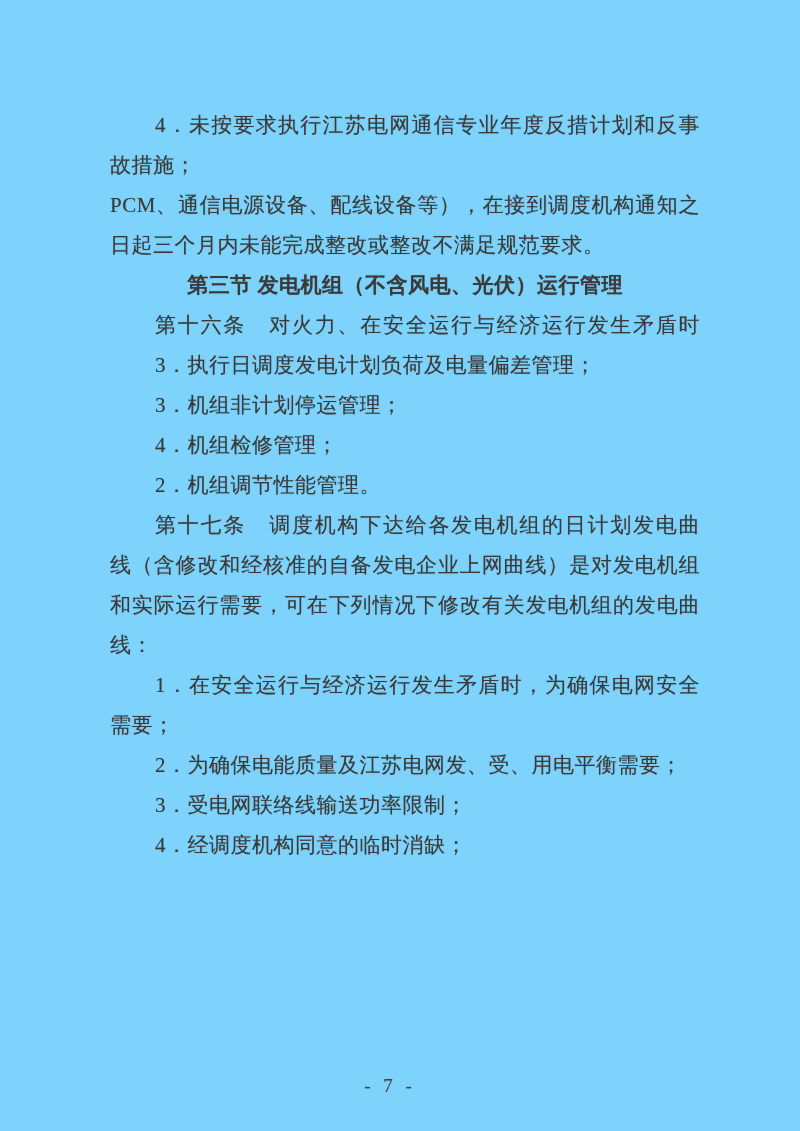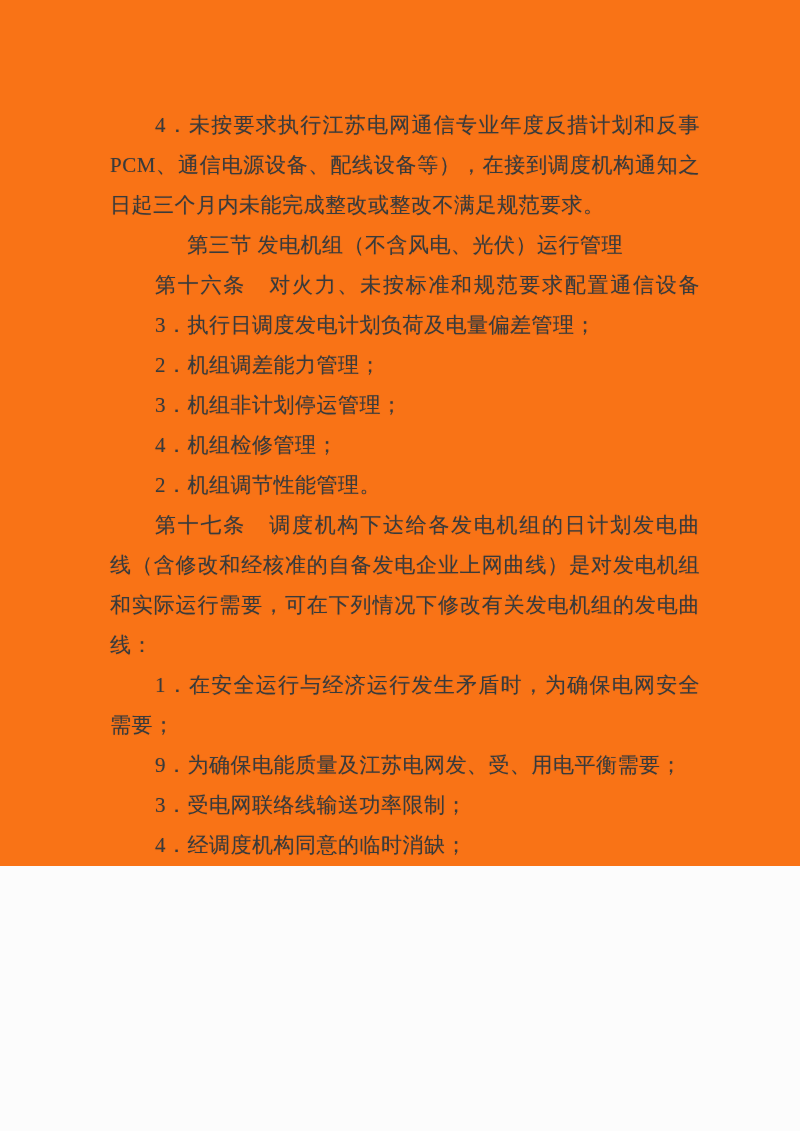--- a/index.html
+++ b/index.html
@@ -3,22 +3,22 @@
 <meta charset="utf-8">
 <style>
   html, body {
     margin: 0;
     padding: 0;
     background: #fcfcfc;
   }
   .page {
     position: relative;
     width: 800px;
-    height: 866px;
-    background: #f97316;
+    height: 1131px;
+    background: #7dd3fc;
     overflow: hidden;
     font-family: "Liberation Serif", "DejaVu Serif", serif;
     color: #3a3a3a;
   }
   .content {
     position: absolute;
     left: 110px;
     top: 105px;
     width: 590px;
   }
@@ -35,21 +35,21 @@
   .line.indent { padding-left: 45px; }
   .line.fill {
     text-align: justify;
     text-align-last: justify;
   }
   .line.center {
     text-align: center;
     text-align-last: center;
     padding-left: 0;
   }
-  .line.bold { font-weight: 400; }
+  .line.bold { font-weight: 700; }
   .term { font-weight: 400; }
   .gap { display: inline-block; width: 22px; }
   .footer {
     position: absolute;
     left: 0;
     top: 1066px;
     width: 780px;
     height: 40px;
     line-height: 40px;
     text-align: center;
@@ -58,35 +58,35 @@
     color: #454545;
     text-shadow: 0 0 1px rgba(70,70,70,0.4);
   }
 </style>
 </head>
 <body>
 
 <div class="page">
   <div class="content" id="content">
       <div class="line indent fill"><span>4．未按要求执行江苏电网通信专业年度反措计划和反事</span></div>
+      <div class="line"><span>故措施；</span></div>
       <div class="line fill"><span>PCM、通信电源设备、配线设备等），在接到调度机构通知之</span></div>
       <div class="line"><span>日起三个月内未能完成整改或整改不满足规范要求。</span></div>
       <div class="line center bold"><span>第三节 发电机组（不含风电、光伏）运行管理</span></div>
-      <div class="line indent fill"><span class="term">第十六条</span><span class="gap"></span><span>对火力、未按标准和规范要求配置通信设备</span></div>
+      <div class="line indent fill"><span class="term">第十六条</span><span class="gap"></span><span>对火力、在安全运行与经济运行发生矛盾时</span></div>
       <div class="line indent"><span>3．执行日调度发电计划负荷及电量偏差管理；</span></div>
-      <div class="line indent"><span>2．机组调差能力管理；</span></div>
       <div class="line indent"><span>3．机组非计划停运管理；</span></div>
       <div class="line indent"><span>4．机组检修管理；</span></div>
       <div class="line indent"><span>2．机组调节性能管理。</span></div>
       <div class="line indent fill"><span class="term">第十七条</span><span class="gap"></span><span>调度机构下达给各发电机组的日计划发电曲</span></div>
       <div class="line fill"><span>线（含修改和经核准的自备发电企业上网曲线）是对发电机组</span></div>
       <div class="line fill"><span>和实际运行需要，可在下列情况下修改有关发电机组的发电曲</span></div>
       <div class="line"><span>线：</span></div>
       <div class="line indent fill"><span>1．在安全运行与经济运行发生矛盾时，为确保电网安全</span></div>
       <div class="line"><span>需要；</span></div>
-      <div class="line indent"><span>9．为确保电能质量及江苏电网发、受、用电平衡需要；</span></div>
+      <div class="line indent"><span>2．为确保电能质量及江苏电网发、受、用电平衡需要；</span></div>
       <div class="line indent"><span>3．受电网联络线输送功率限制；</span></div>
       <div class="line indent"><span>4．经调度机构同意的临时消缺；</span></div>
     </div>
   <div class="footer">
     <span>- 7 -</span>
   </div>
 </div>
 
 </body></html>

